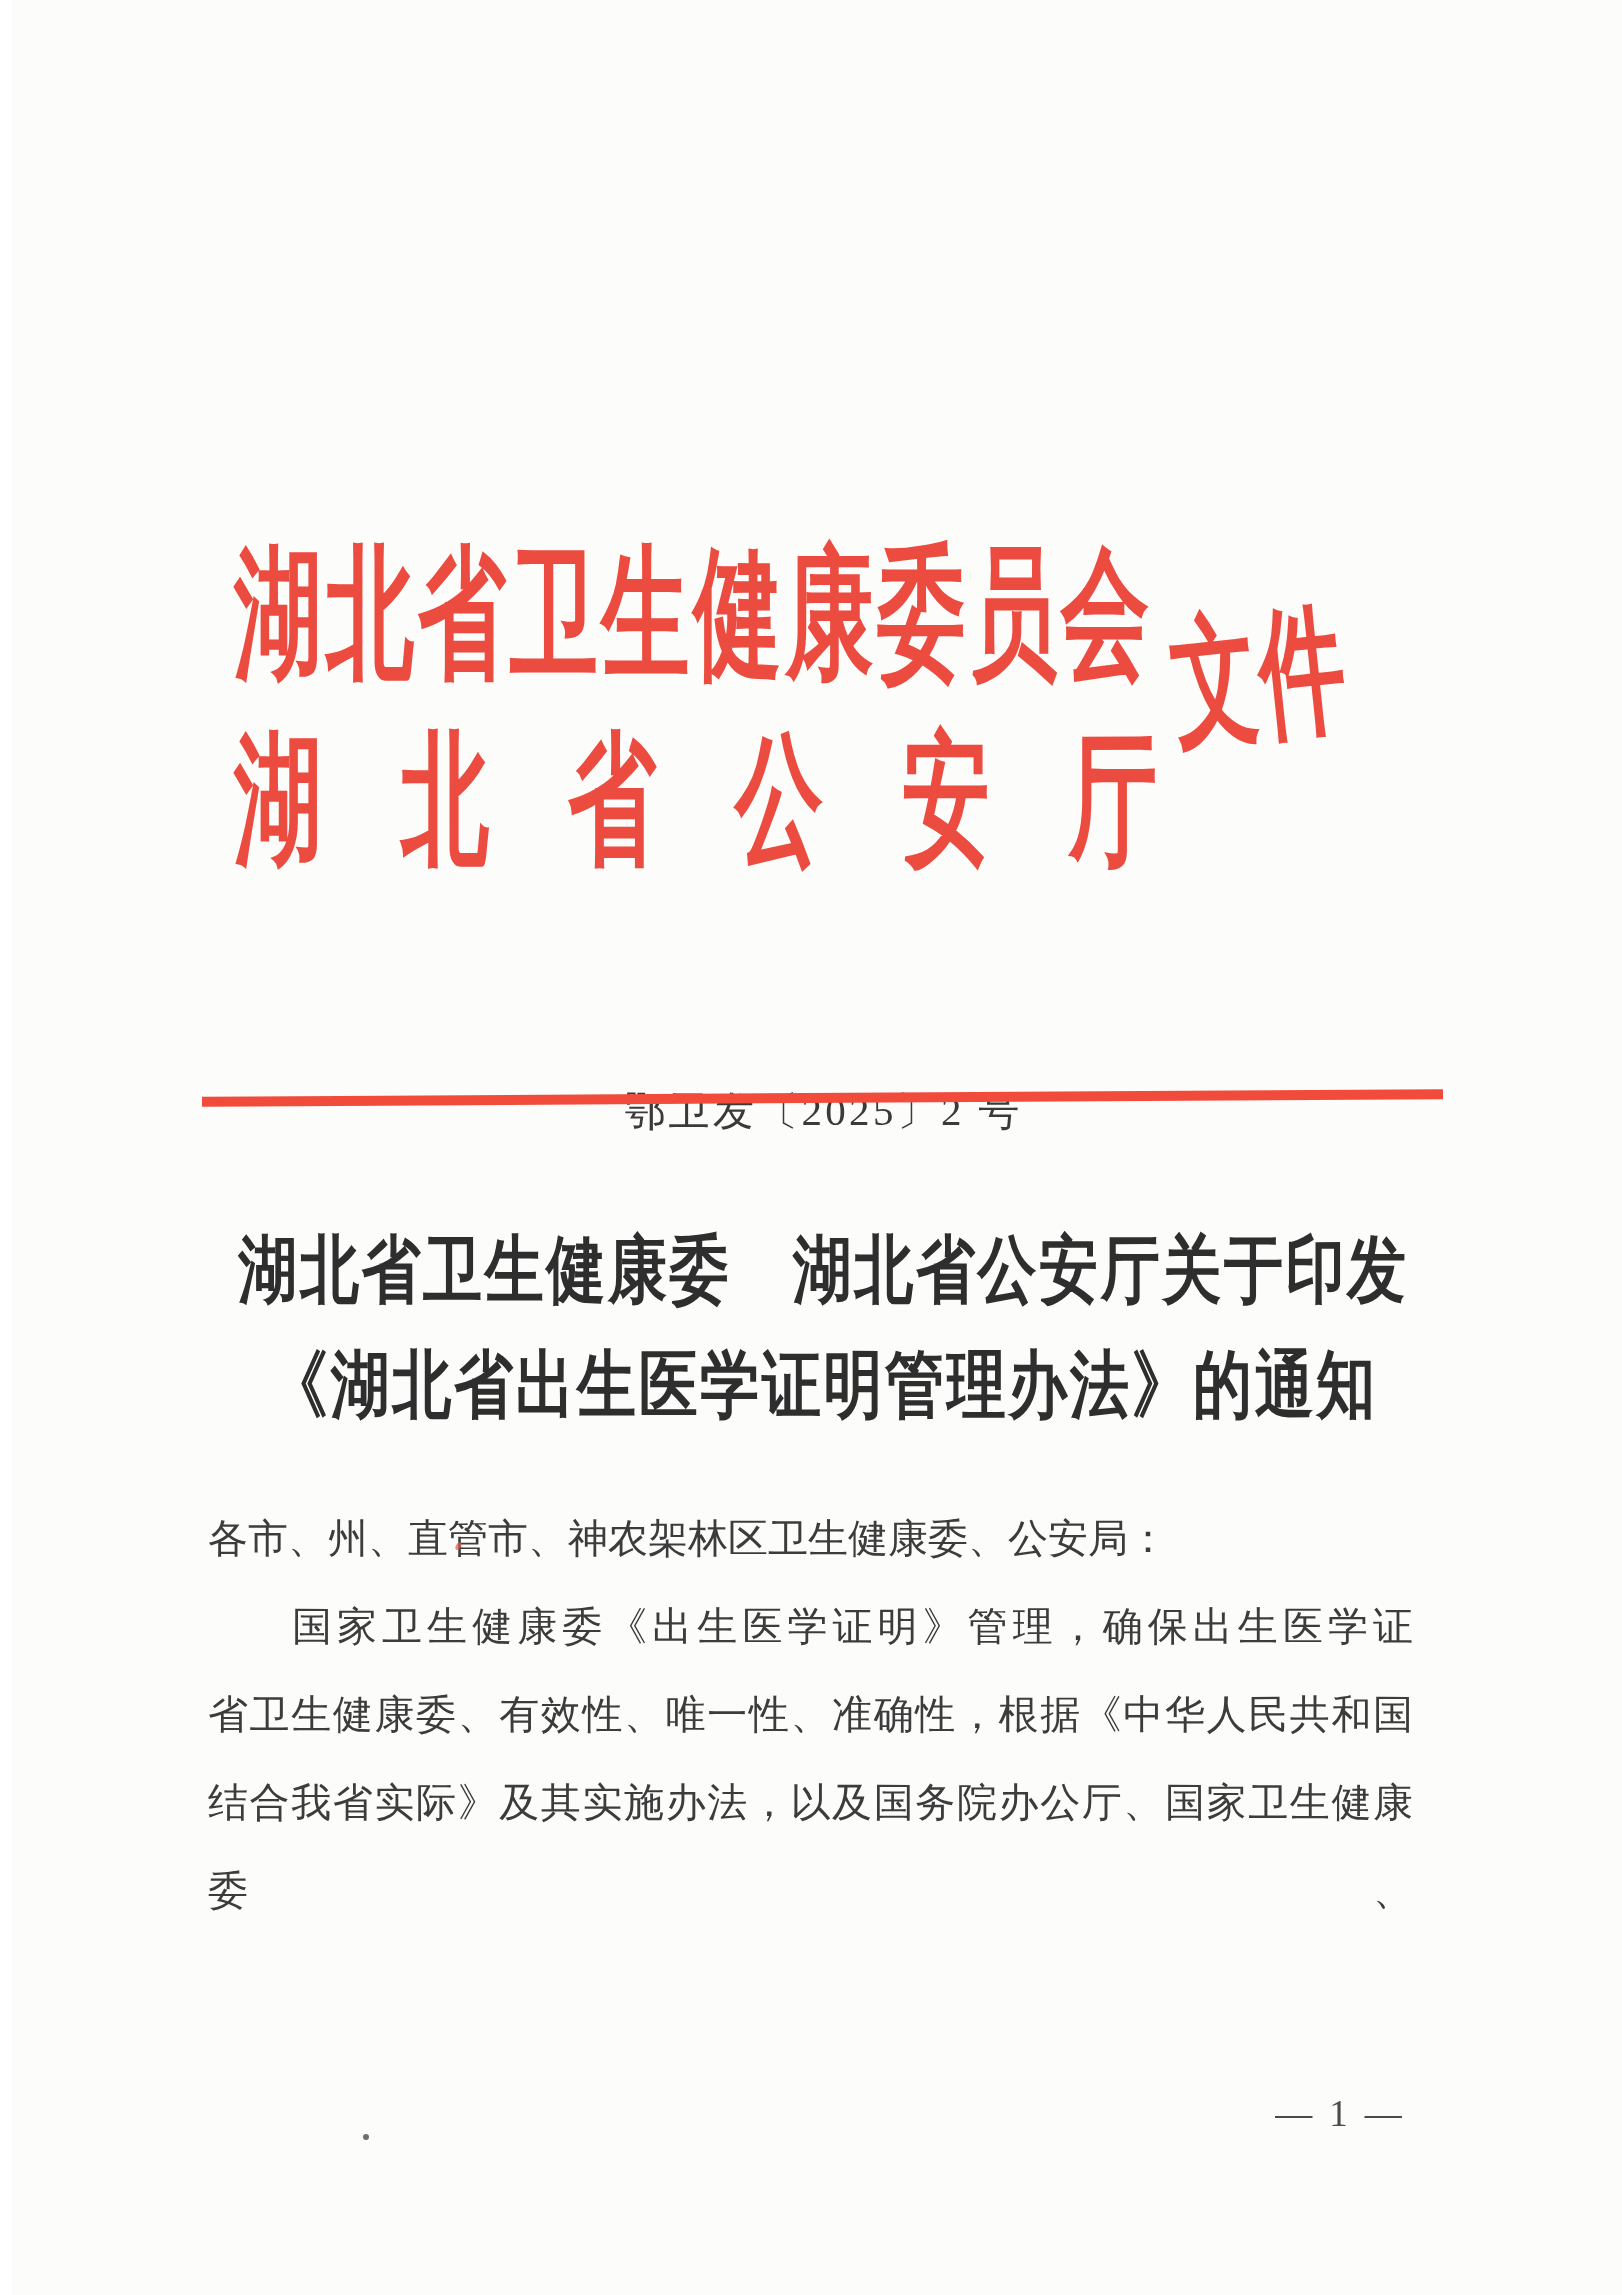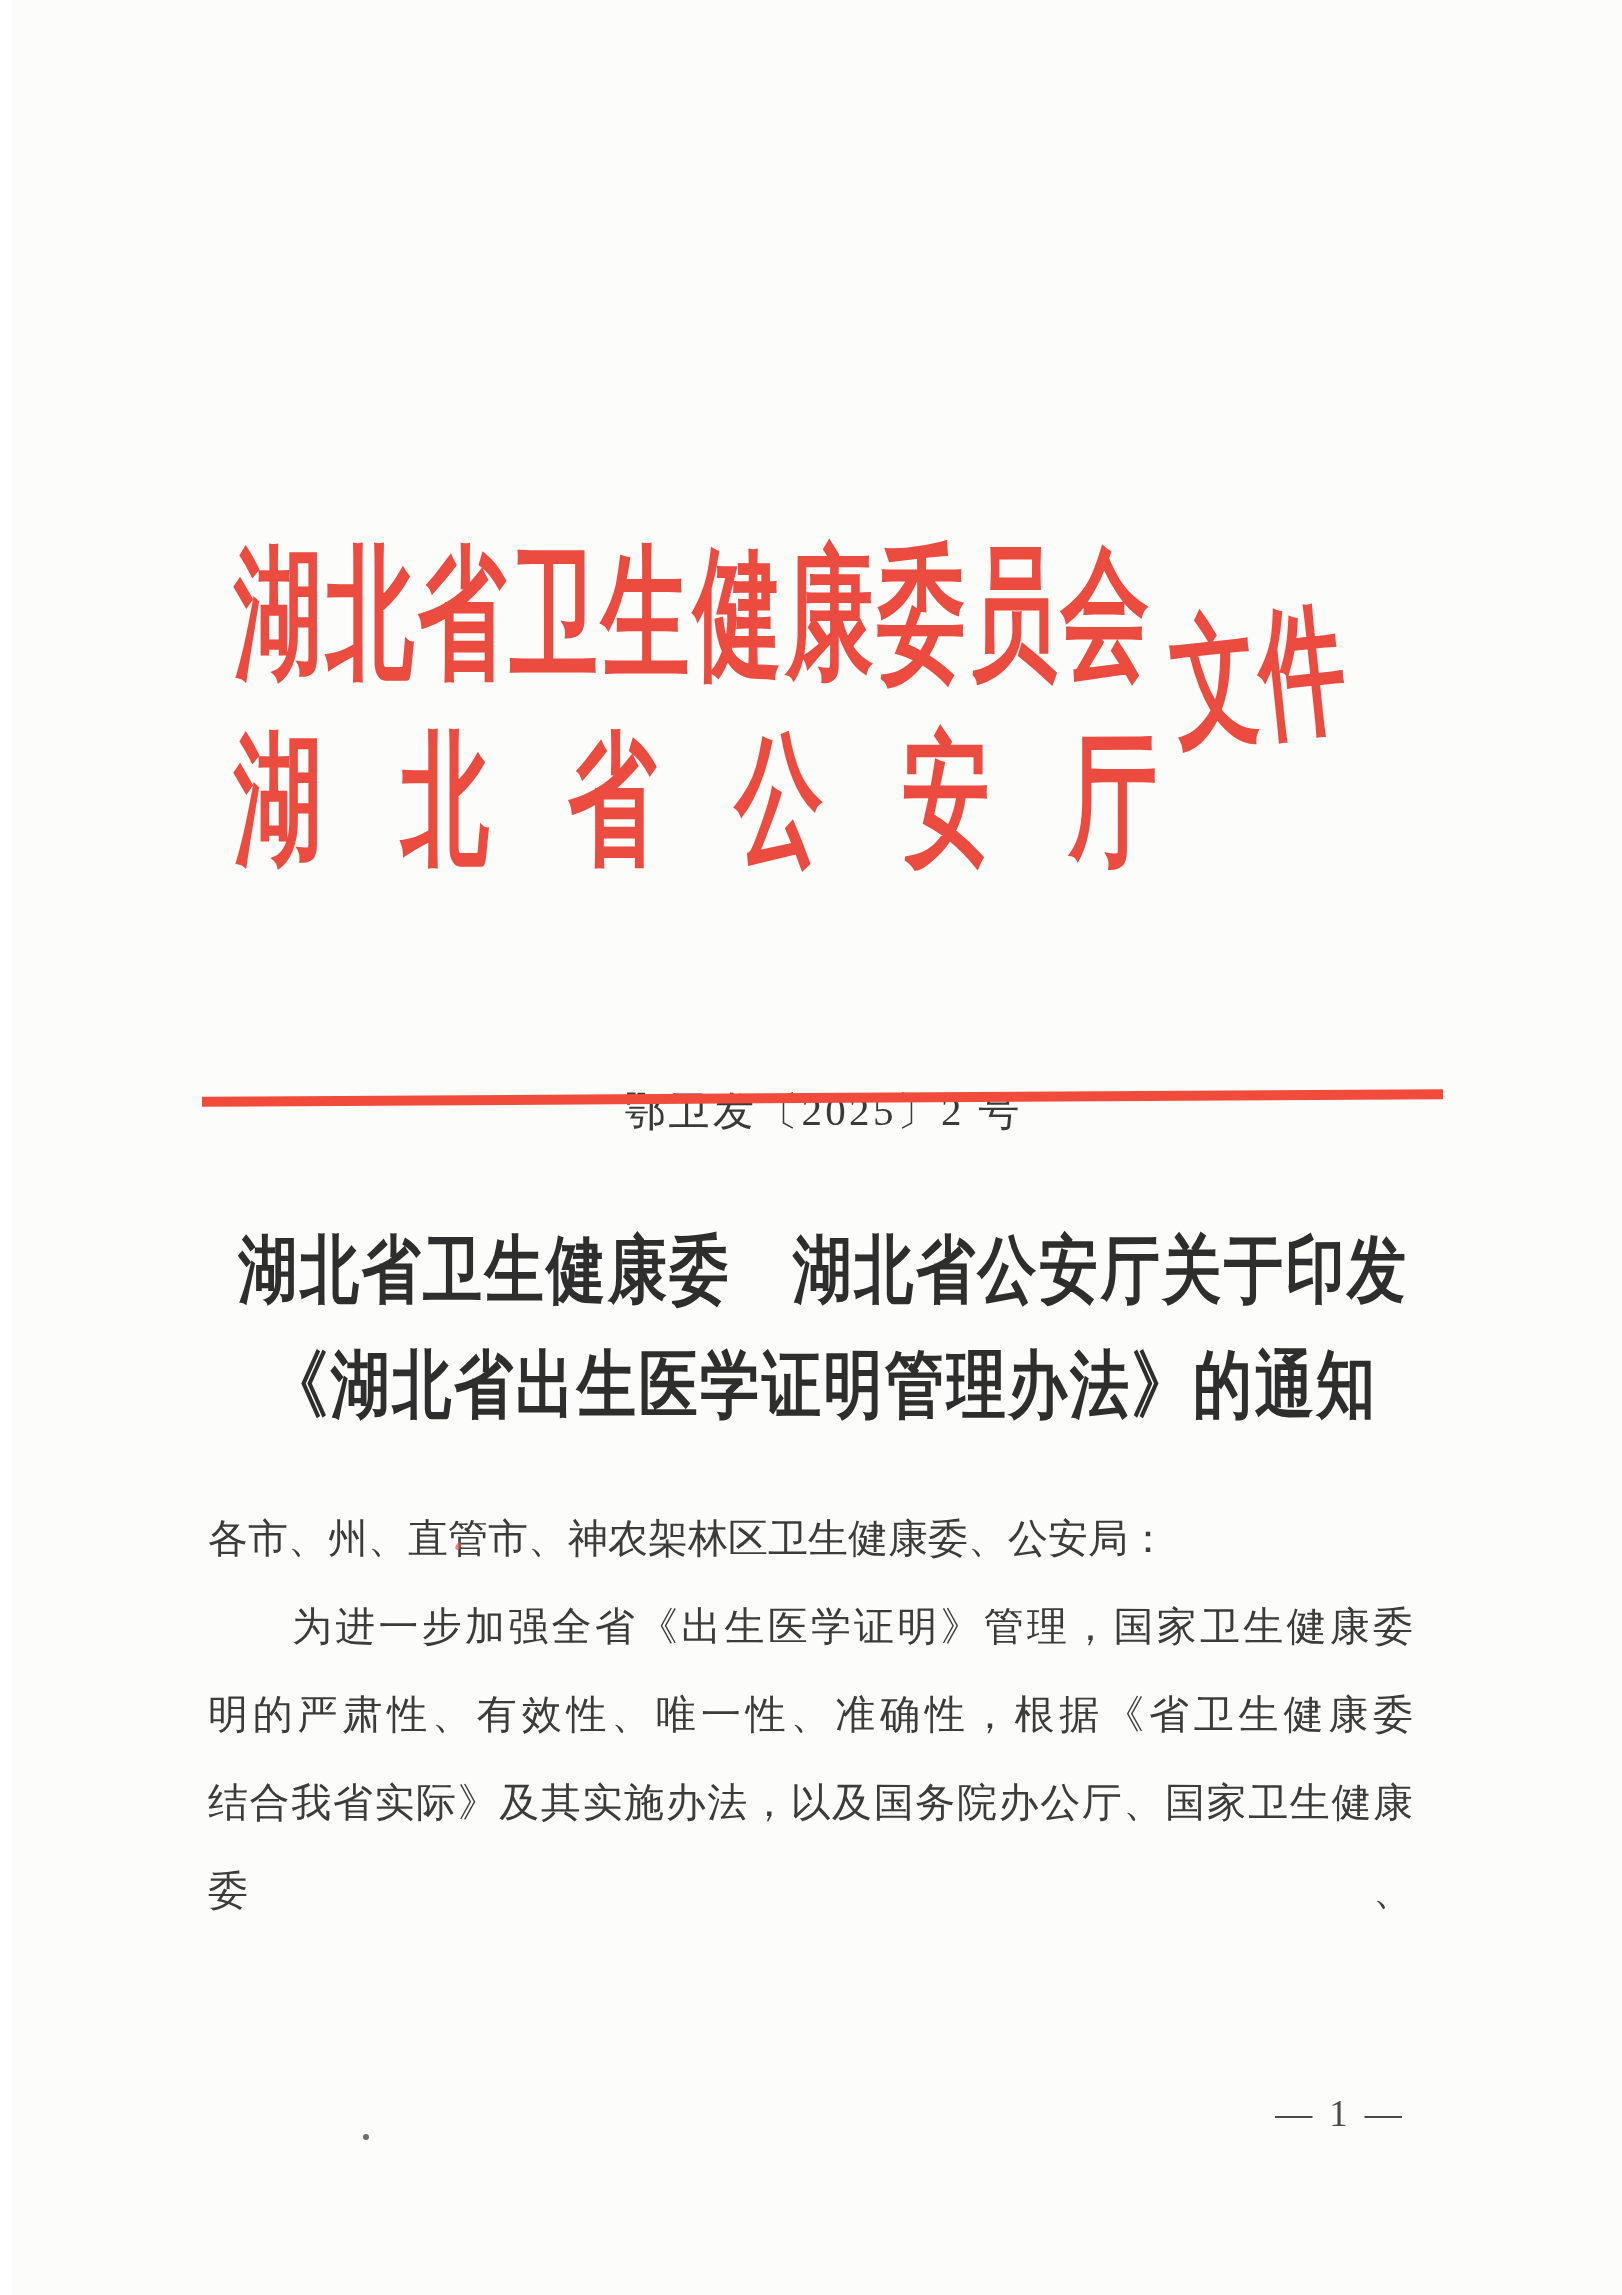--- a/index.html
+++ b/index.html
@@ -162,22 +162,22 @@
   <div class="doc-number">鄂卫发〔2025〕2 号</div>
 
   <div class="red-rule"></div>
 
   <div class="doc-title doc-title-line1">湖北省卫生健康委　湖北省公安厅关于印发</div>
 
   <div class="doc-title doc-title-line2">《湖北省出生医学证明管理办法》的通知</div>
 
   <div class="body-block">
     <div class="b-line">各市、州、直管市、神农架林区卫生健康委、公安局：</div>
-    <div class="b-line b-just b-indent">为进一步加强全省《出生医学证明》管理，国家卫生健康委</div>
-    <div class="b-line b-just">明的严肃性、有效性、唯一性、准确性，根据《省卫生健康委</div>
+    <div class="b-line b-just b-indent">国家卫生健康委《出生医学证明》管理，确保出生医学证</div>
+    <div class="b-line b-just">省卫生健康委、有效性、唯一性、准确性，根据《中华人民共和国</div>
     <div class="b-line b-just">结合我省实际》及其实施办法，以及国务院办公厅、国家卫生健康委、</div>
   </div>
 
   <div class="page-number">— 1 —</div>
 
   <div class="speck-red"></div>
   <div class="speck-dark"></div>
 
 </div>
 

